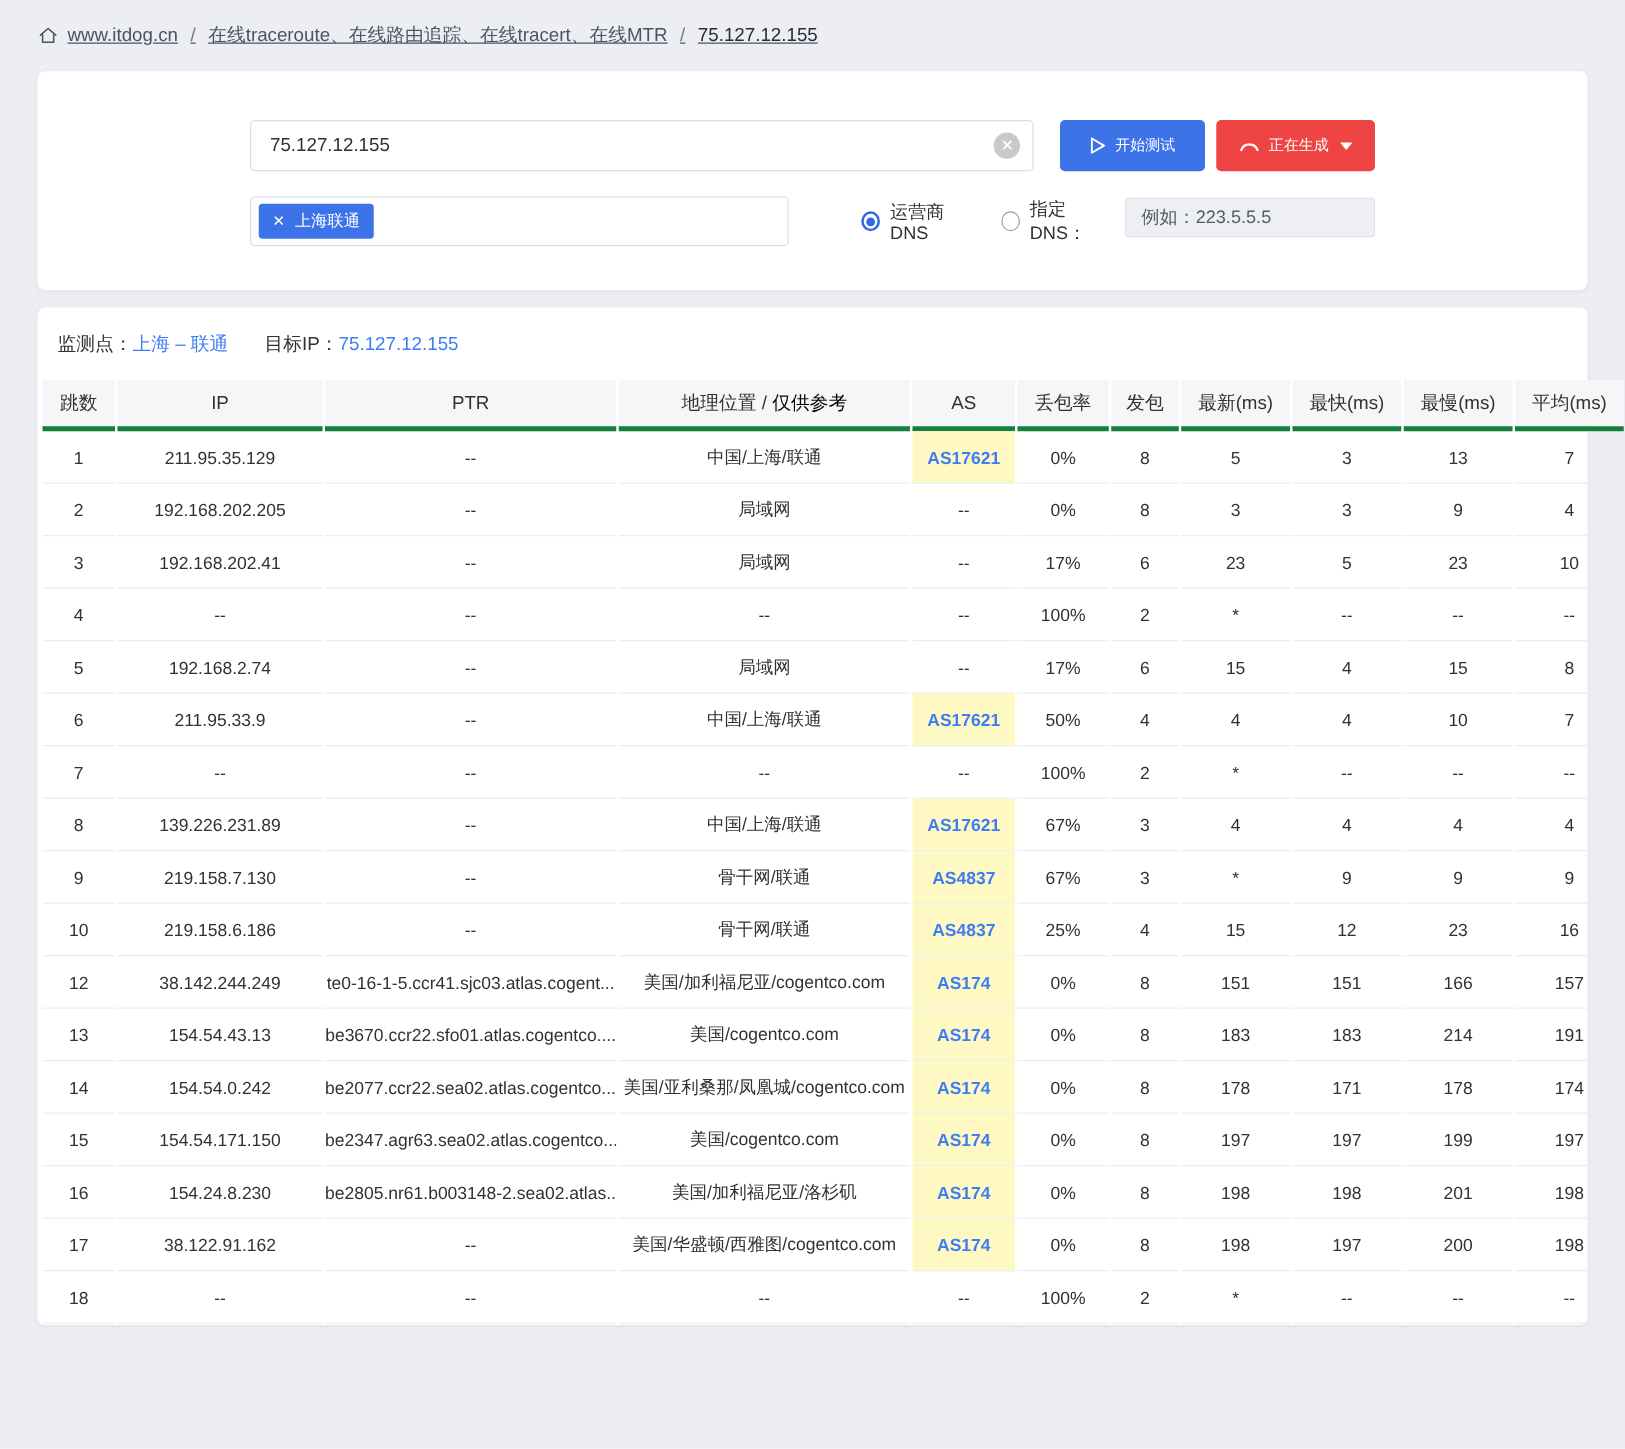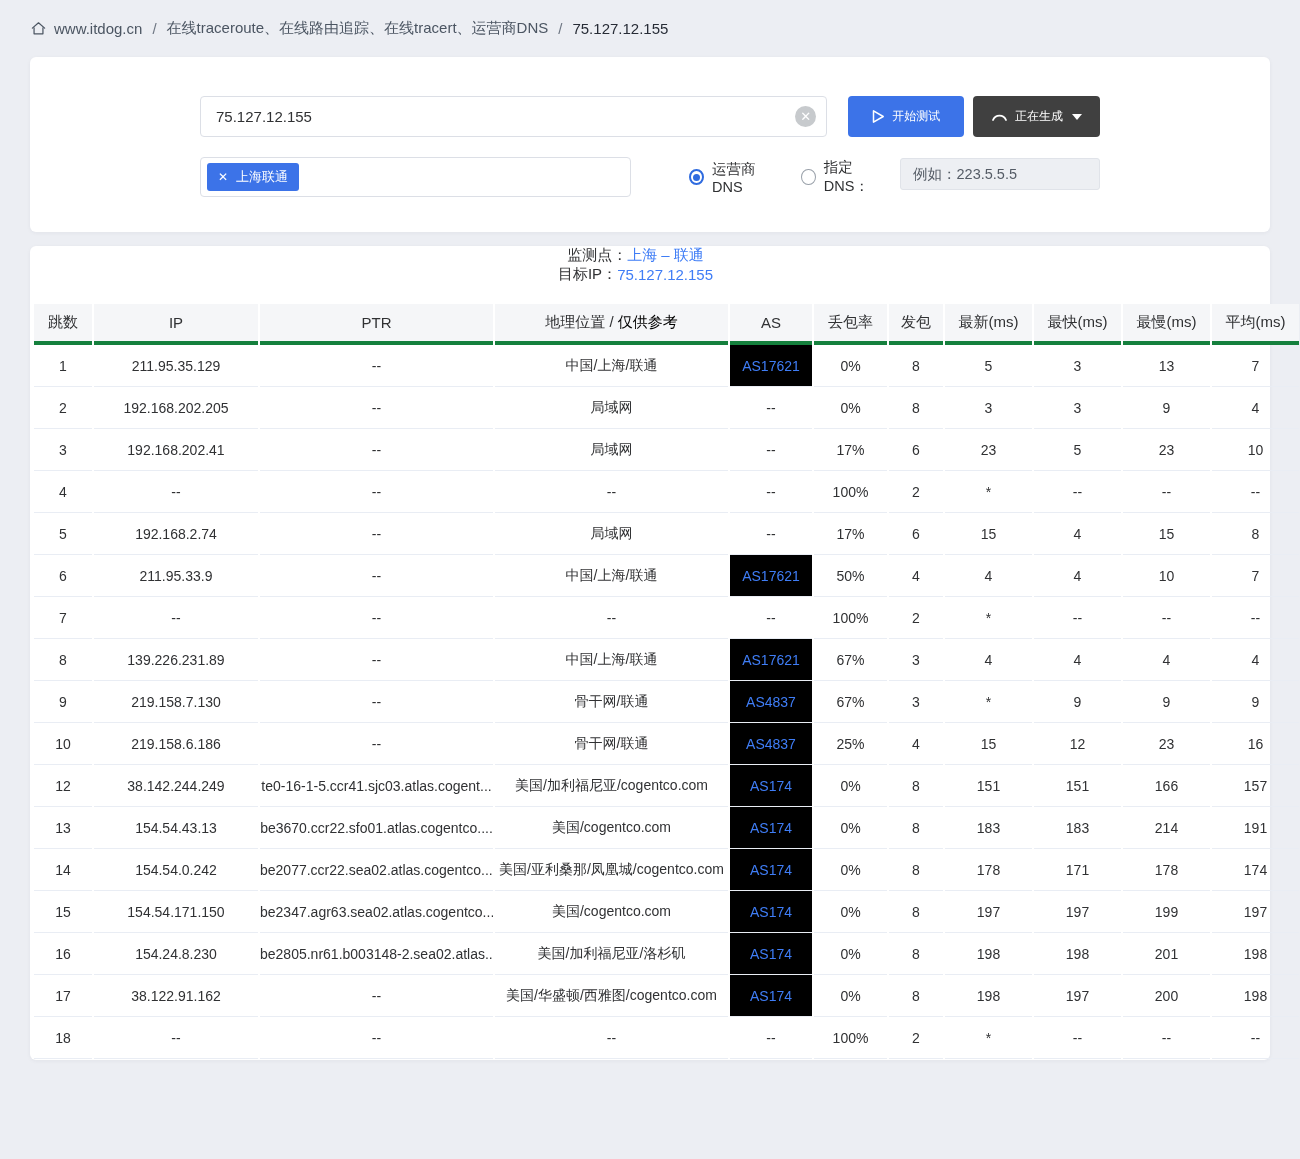--- a/index.html
+++ b/index.html
@@ -5,21 +5,21 @@
   * { box-sizing: border-box; margin: 0; padding: 0; }
   html, body { width: 1300px; }
   body {
     background: #eceef3;
     font-family: "Liberation Sans", "DejaVu Sans", sans-serif;
     color: #303133;
   }
   .page { width: 1300px; min-height: 1159px; padding: 0 30px 16px; }
 
   
-  .breadcrumb { display: flex; align-items: center; height: 57px; font-size: 15px; color: #4b5562; }
+  .breadcrumb { display: flex; align-items: center; height: 57px; font-size: 15px; color: #4b5562; text-decoration: underline; }
   .breadcrumb .crumb { color: #4b5562; text-decoration: none; cursor: pointer; }
   .breadcrumb .sep { margin: 0 10px; color: #6e7683; }
   .breadcrumb .crumb-target { color: #272c36; font-weight: 500; }
   .home-ico { display: inline-flex; margin-right: 7px; }
 
   .card {
     background: #fff; border-radius: 6px;
     box-shadow: 0 1px 4px rgba(30, 40, 60, .05);
   }
 
@@ -37,21 +37,21 @@
     background: #c7cacd; border-radius: 50%; color: #fff;
     display: flex; align-items: center; justify-content: center;
     font-size: 13px; line-height: 1; cursor: pointer;
   }
   .btn {
     height: 41px; border: none; border-radius: 4px; color: #fff;
     display: inline-flex; align-items: center; justify-content: center;
     font-size: 12px; cursor: pointer; font-family: inherit;
   }
   .btn-start { width: 116px; margin-left: 21px; background: #3c73e8; gap: 7px; }
-  .btn-gen  { width: 127px; margin-left: 9px; background: #404040; gap: 7px; }
+  .btn-gen  { width: 127px; margin-left: 9px; background: #ef4444; gap: 7px; }
   .caret-down {
     width: 0; height: 0; margin-left: 2px;
     border-left: 5px solid transparent; border-right: 5px solid transparent;
     border-top: 6px solid #fff;
   }
 
   .ctl-row2 { display: flex; align-items: center; margin-top: 20px; }
   .tag-box {
     width: 448px; height: 40px; border: 1px solid #dcdfe6; border-radius: 4px;
     display: flex; align-items: center; padding: 0 6px;
@@ -72,53 +72,53 @@
   .radio-item + .radio-item { margin-left: 22px; }
   .dns-input {
     width: 200px; height: 32px; margin-left: 9px; background: #edeff3;
     border: 1px solid #e0e3e9; border-radius: 3px; padding: 0 12px;
     font-size: 14.5px; color: #303133; font-family: inherit;
   }
   .dns-input::placeholder { color: #555c66; opacity: 1; }
 
   
   .card-results { margin-top: 14px; padding: 0 2px 1px; }
-  .info-row { display: flex; align-items: center; height: 58px; padding: 0 14px; font-size: 15px; flex-direction: column; }
+  .info-row { display: flex; align-items: center; height: 58px; padding: 0 14px; font-size: 15px; }
   .info-item { display: flex; align-items: center; margin-right: 29px; }
   .info-label { color: #303133; }
   .info-value { color: #3f7df6; text-decoration: none; cursor: pointer; }
 
   table { width: 100%; border-collapse: separate; border-spacing: 2px 0; table-layout: fixed; }
   th {
     background: #f5f6f8; height: 41px; font-weight: 400; font-size: 15px;
     color: #303133; border-bottom: 4px solid #15803d; text-align: center;
   }
   th .note { color: #000000; }
   td {
     height: 42px; text-align: center; font-size: 14px; color: #303133;
     border-bottom: 1px solid #e9edf4; overflow: hidden; white-space: nowrap;
   }
-  td.as-cell { background: #000000; }
+  td.as-cell { background: #fef9c3; font-weight: bold; }
   td a { color: #3f7df6; text-decoration: none; cursor: pointer; }
 </style>
 </head>
 <body>
 
 <div class="page">
 
   <div class="breadcrumb">
     <span class="home-ico">
       <svg width="17" height="17" viewBox="0 0 18 18" fill="none">
         <path d="M2.5 8.6 L9 3 L15.5 8.6" stroke="#4b5562" stroke-width="1.3" stroke-linecap="round" stroke-linejoin="round"></path>
         <path d="M4.3 8.2 V14.6 H13.7 V8.2" stroke="#4b5562" stroke-width="1.3" stroke-linecap="round" stroke-linejoin="round"></path>
       </svg>
     </span>
     <a class="crumb">www.itdog.cn</a>
     <span class="sep">/</span>
-    <a class="crumb">在线traceroute、在线路由追踪、在线tracert、运营商DNS</a>
+    <a class="crumb">在线traceroute、在线路由追踪、在线tracert、在线MTR</a>
     <span class="sep">/</span>
     <span class="crumb-target">75.127.12.155</span>
   </div>
 
   <div class="card card-controls">
     <div class="ctl-row1">
       <div class="main-input-wrap">
         <input class="main-input" type="text" value="75.127.12.155" style="">
         <span class="clear-ico">✕</span>
       </div>

